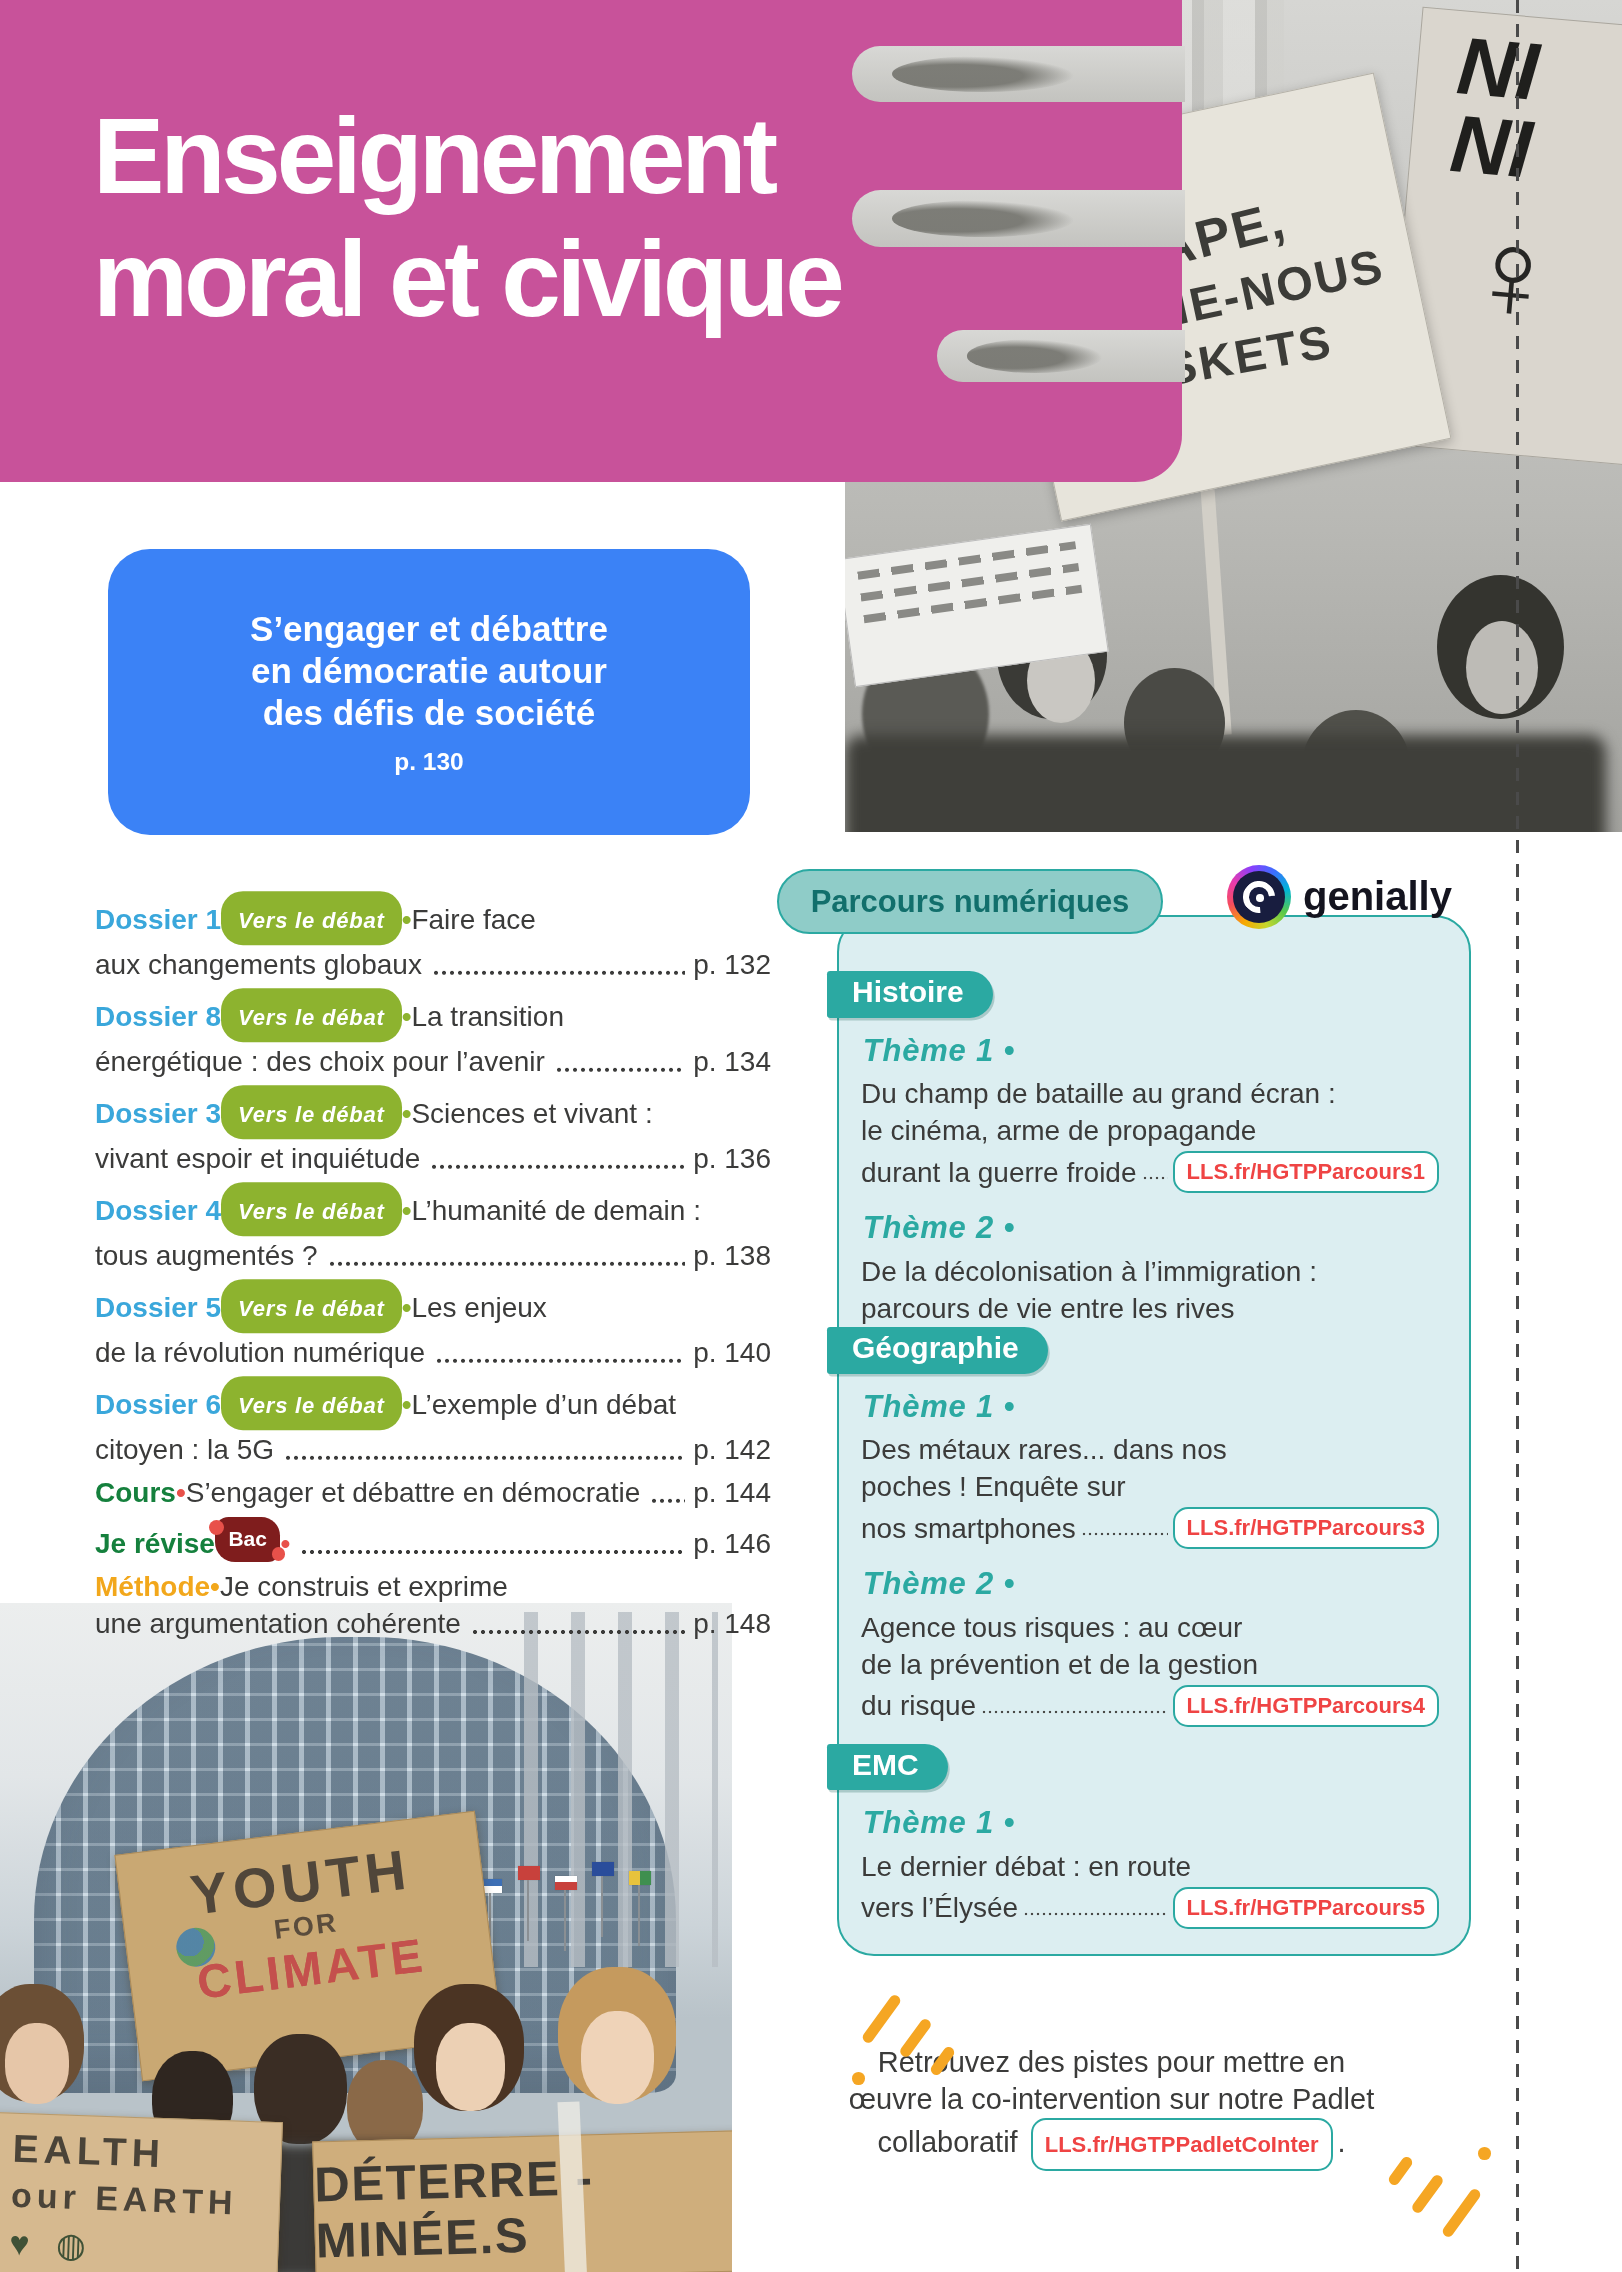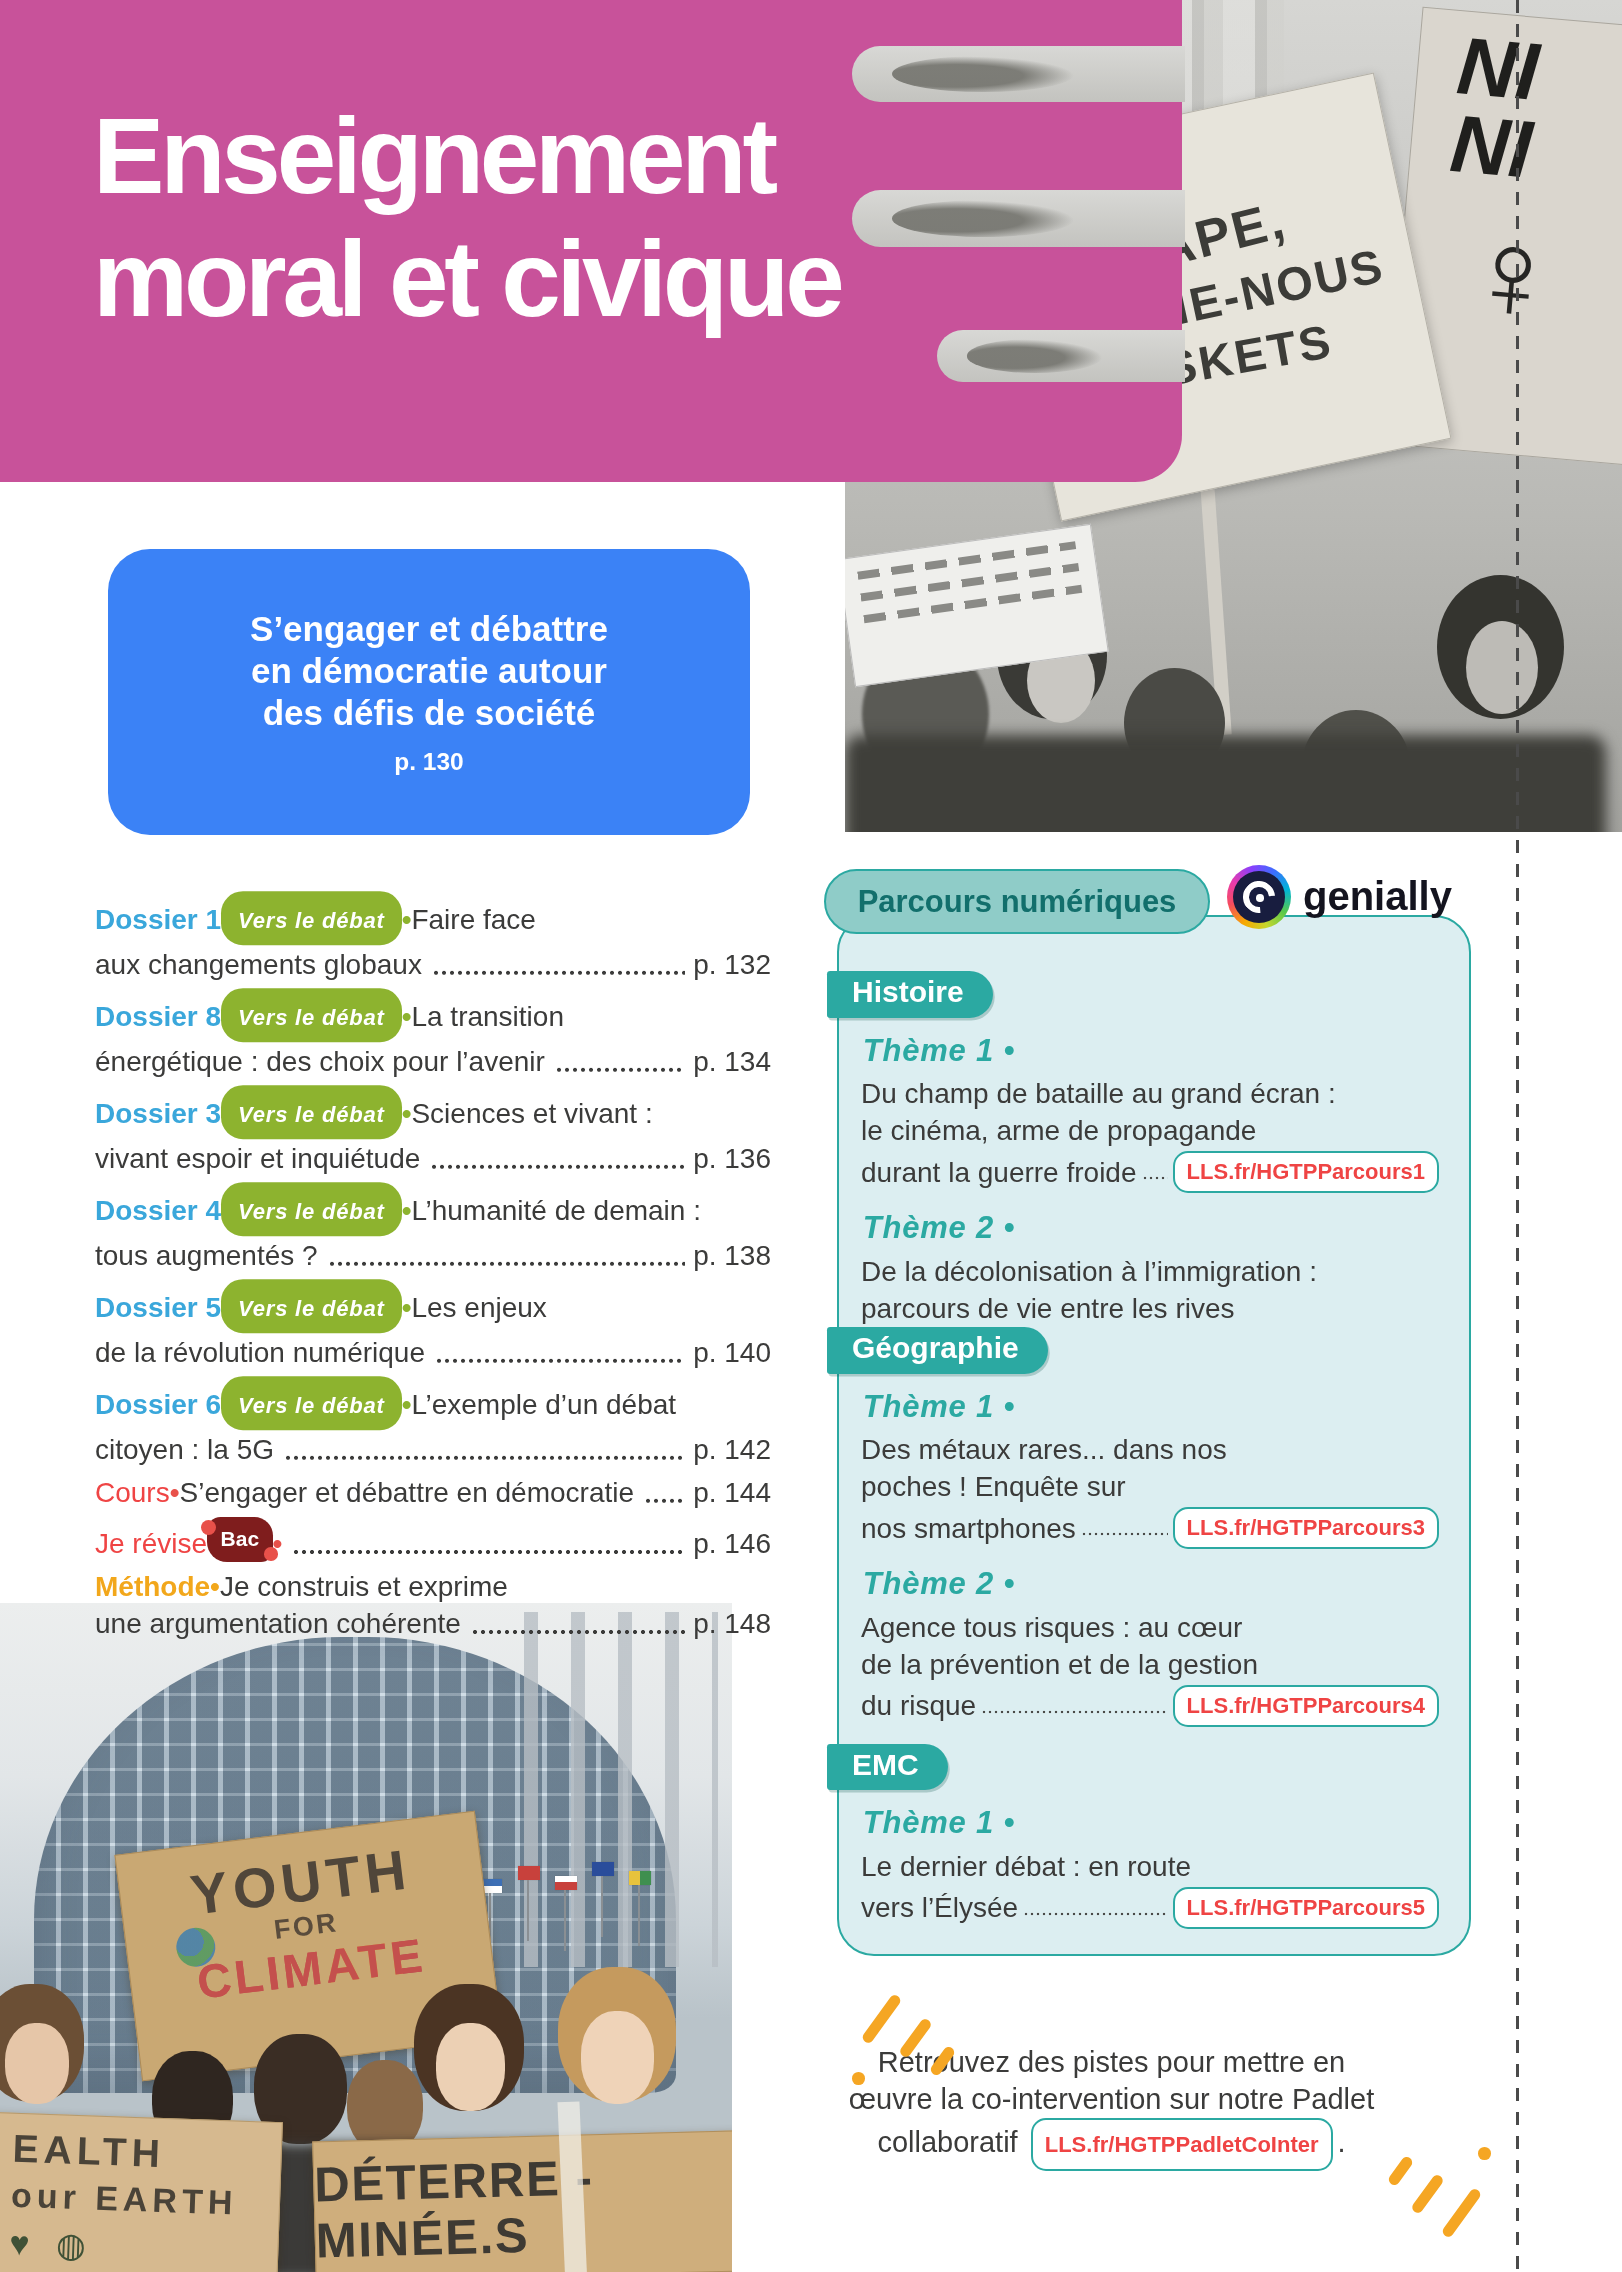--- a/index.html
+++ b/index.html
@@ -46,21 +46,21 @@
     display:flex;flex-direction:column;justify-content:center;align-items:center;color:#fff;}
   .chapter-card .l{font-size:35px;font-weight:700;line-height:42px;}
   .chapter-card .pg{font-size:24.5px;font-weight:700;margin-top:13.5px;}
 
   
   .toc{left:95px;top:892px;width:676px;z-index:12;font-size:28px;line-height:37px;}
   .toc-row{margin-bottom:6px;}
   .toc-l1{display:flex;align-items:center;white-space:nowrap;}
   .toc-l2{display:flex;align-items:flex-end;white-space:nowrap;}
   .lbl-blue{color:#3aa7db;font-weight:700;}
-  .lbl-red{color:#ef4444;font-weight:400;}
+  .lbl-red{color:#15803d;font-weight:700;}
   .lbl-orange{color:#f2a71b;font-weight:700;}
   .bullet-green{color:#8db32f;font-weight:700;}
   .bullet-red{color:#e8514a;font-weight:700;}
   .bullet-orange{color:#f2a71b;font-weight:700;}
   .badge-debat{display:inline-block;background:#8db32f;color:#fff;font-size:22px;font-style:italic;
     font-weight:700;padding:11px 17px 6px 17px;border-radius:22px;transform:translateY(-0.8px);letter-spacing:0.8px;}
   .badge-bac{display:inline-block;background:#7f1d1d;color:#fff;font-size:21px;font-weight:700;
     padding:3.4px 13.5px 5px 13.5px;border-radius:13.5px 18.6px 12px 20px;position:relative;}
   .badge-bac::before,.badge-bac::after{content:"";position:absolute;background:#e8514a;border-radius:50%;}
   .badge-bac::before{width:15px;height:15px;left:-6px;top:3.4px;}
@@ -98,21 +98,21 @@
   .sign-ealth{left:-12px;top:184px;width:292px;height:169px;background:#d6b98f;border:1.7px solid #b79a6c;
     transform:rotate(2deg);padding:12px 0 0 22px;box-sizing:border-box;}
   .sign-ealth .t{font-size:39px;font-weight:700;color:#4a4338;letter-spacing:5px;line-height:46px;}
   .sign-ealth .d{font-size:34px;color:#3f5136;margin-top:5px;letter-spacing:8.5px;}
   .sign-det{left:314px;top:203px;width:423px;height:139px;background:#cfae7c;border:1.7px solid #b08f5d;
     transform:rotate(-1.5deg);display:flex;align-items:center;justify-content:center;}
   .sign-det span{font-size:49px;font-weight:700;color:#3e3a33;letter-spacing:1.7px;}
   .tape{position:absolute;left:247px;top:-34px;width:22px;height:211px;background:rgba(240,238,230,.75);transform:rotate(-1deg);}
 
   
-  .pn-pill{left:824px;top:869px;width:382px;height:61px;background:#8fccc8;border:2.5px solid #2ba9a2;
+  .pn-pill{left:777px;top:869px;width:382px;height:61px;background:#8fccc8;border:2.5px solid #2ba9a2;
     border-radius:34px;z-index:13;display:flex;align-items:center;justify-content:center;
     font-size:31px;font-weight:700;color:#126f6c;}
   .glogo{left:1227px;top:865px;width:64px;height:64px;border-radius:50%;z-index:13;
     background:conic-gradient(from 210deg,#f7a800,#f64c5d,#e93cac,#8a3ffc,#3d6dff,#00b5d8,#57c84d,#c6d72d,#f7a800);
     display:flex;align-items:center;justify-content:center;}
   .glogo-in{width:52px;height:52px;border-radius:50%;background:#181d3f;position:relative;}
   .glogo-in::before{content:"";position:absolute;left:10px;top:10px;width:20px;height:20px;border:6px solid #fff;
     border-radius:50%;border-right-color:transparent;transform:rotate(40deg);}
   .glogo-in::after{content:"";position:absolute;left:23px;top:23px;width:7.6px;height:7.6px;background:#fff;border-radius:50%;}
   .gtext{left:1303px;top:874px;font-size:40px;font-weight:700;color:#14141f;z-index:13;letter-spacing:0px;}

